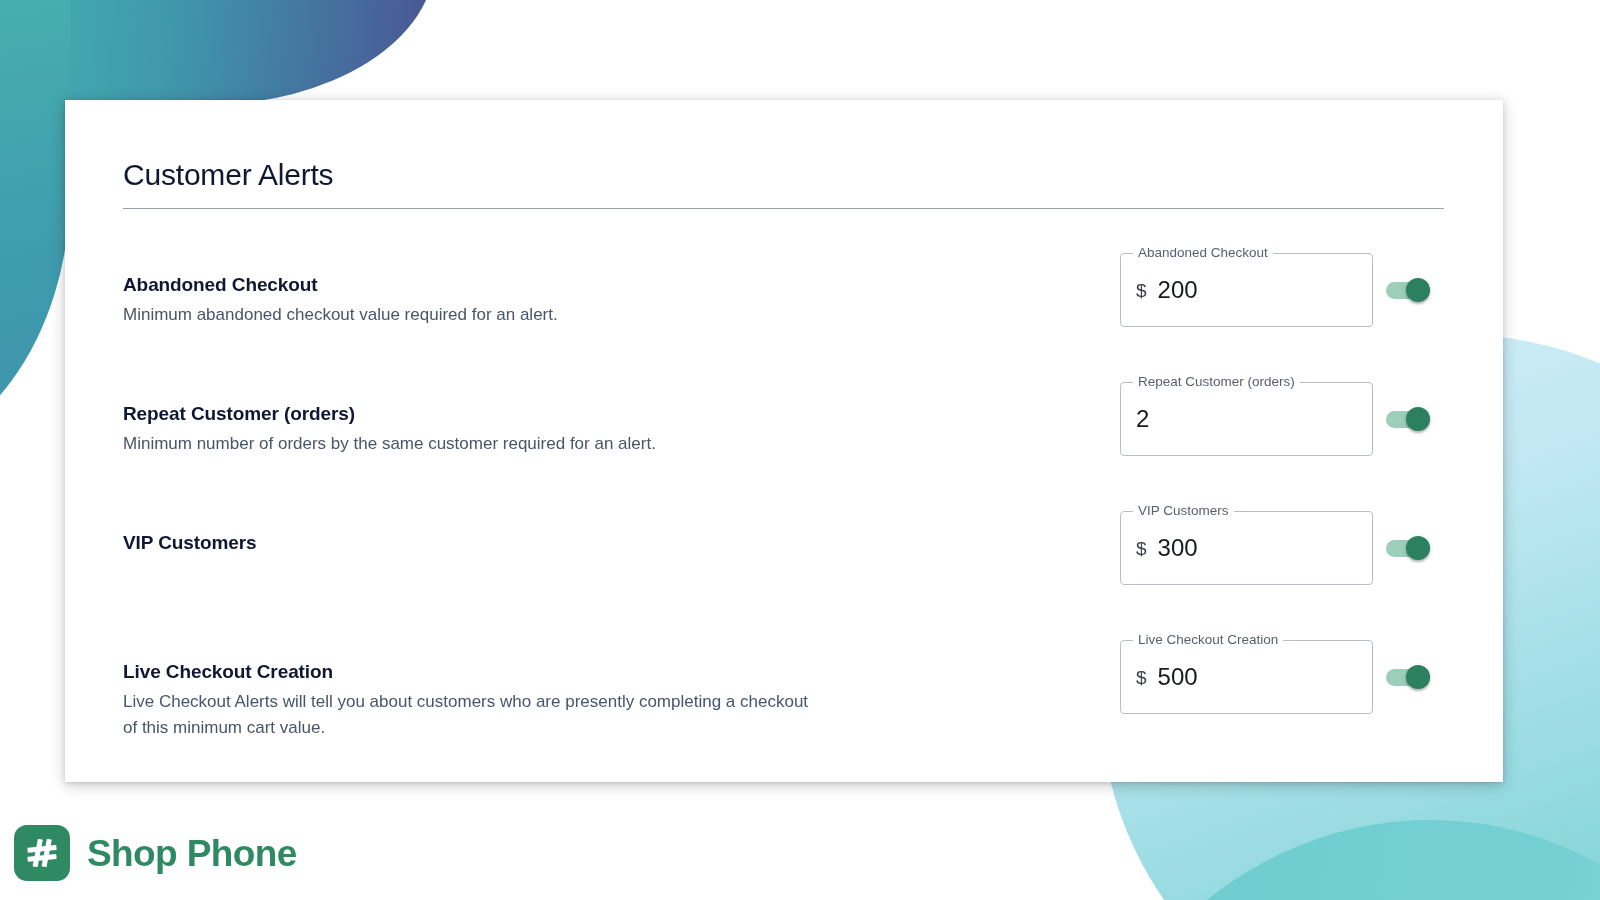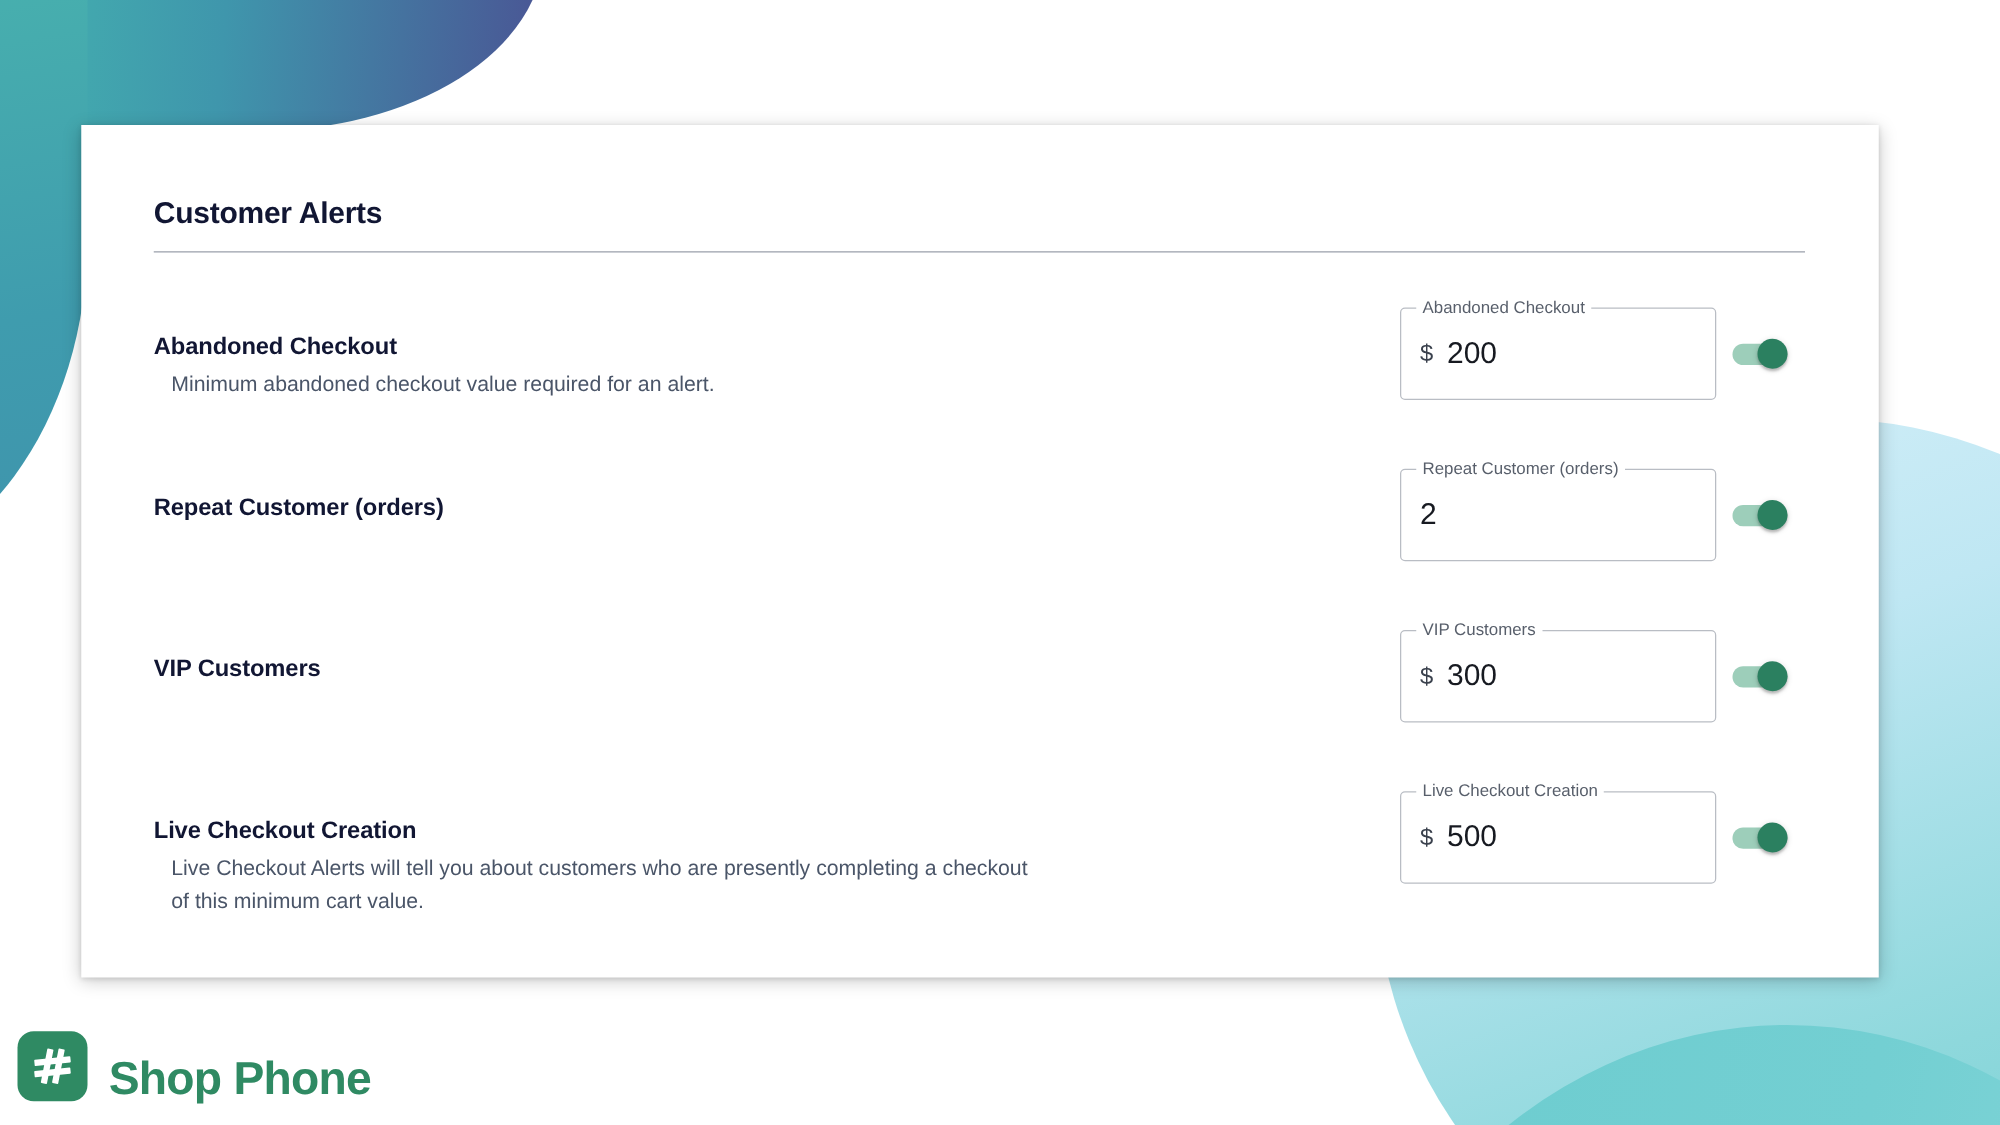--- a/index.html
+++ b/index.html
@@ -80,22 +80,22 @@
     background: #ffffff;
     box-shadow: 0 3px 14px rgba(0,0,0,0.22), 0 1px 4px rgba(0,0,0,0.12);
     z-index: 2;
   }
 
   .card-inner {
     padding: 58px 60px 0 58px;
   }
 
   .page-title {
-    font-size: 24px;
-    font-weight: bold;
+    font-size: 30px;
+    font-weight: normal;
     color: #111633;
     letter-spacing: -0.2px;
     line-height: 1.1;
   }
 
   .title-divider {
     margin-top: 17px;
     height: 1px;
     width: 1321px;
     background: #9aa0ab;
@@ -126,21 +126,20 @@
     letter-spacing: -0.1px;
   }
 
   .row-desc {
     margin-top: 5px;
     font-size: 17px;
     color: #4a5568;
     line-height: 1.55;
     max-width: 700px;
     font-weight: 400;
-    margin-left: 14px;
   }
 
   .row-control {
     position: absolute;
     right: 8px;
     top: 0;
     display: flex;
     align-items: center;
     gap: 10px;
   }
@@ -233,21 +232,21 @@
     background: #2b8060;
     box-shadow: 0 2px 2px rgba(0,0,0,0.22), 0 1px 5px rgba(0,0,0,0.14);
   }
 
   
   .brand {
     position: absolute;
     left: 14px;
     bottom: 19px;
     display: flex;
-    align-items: flex-end;
+    align-items: center;
     gap: 17px;
     z-index: 5;
   }
 
   .brand-logo {
     width: 56px;
     height: 56px;
     border-radius: 13px;
     background: #2f8a63;
     display: flex;
@@ -297,20 +296,21 @@
             </div>
             <div class="switch" role="switch">
               <div class="switch-track"></div>
               <div class="switch-thumb"></div>
             </div>
           </div>
         </div>
         <div class="row">
           <div class="row-text">
             <div class="row-title">Repeat Customer (orders)</div>
+            <div class="row-desc">Minimum number of orders by the same customer required for an alert.</div>
           </div>
           <div class="row-control">
             <div class="field">
               <div class="field-outline"></div>
               <div class="field-notch">Repeat Customer (orders)</div>
               <div class="field-body">
                 <input class="field-value" type="text" value="2" style="">
               </div>
             </div>
             <div class="switch" role="switch">

